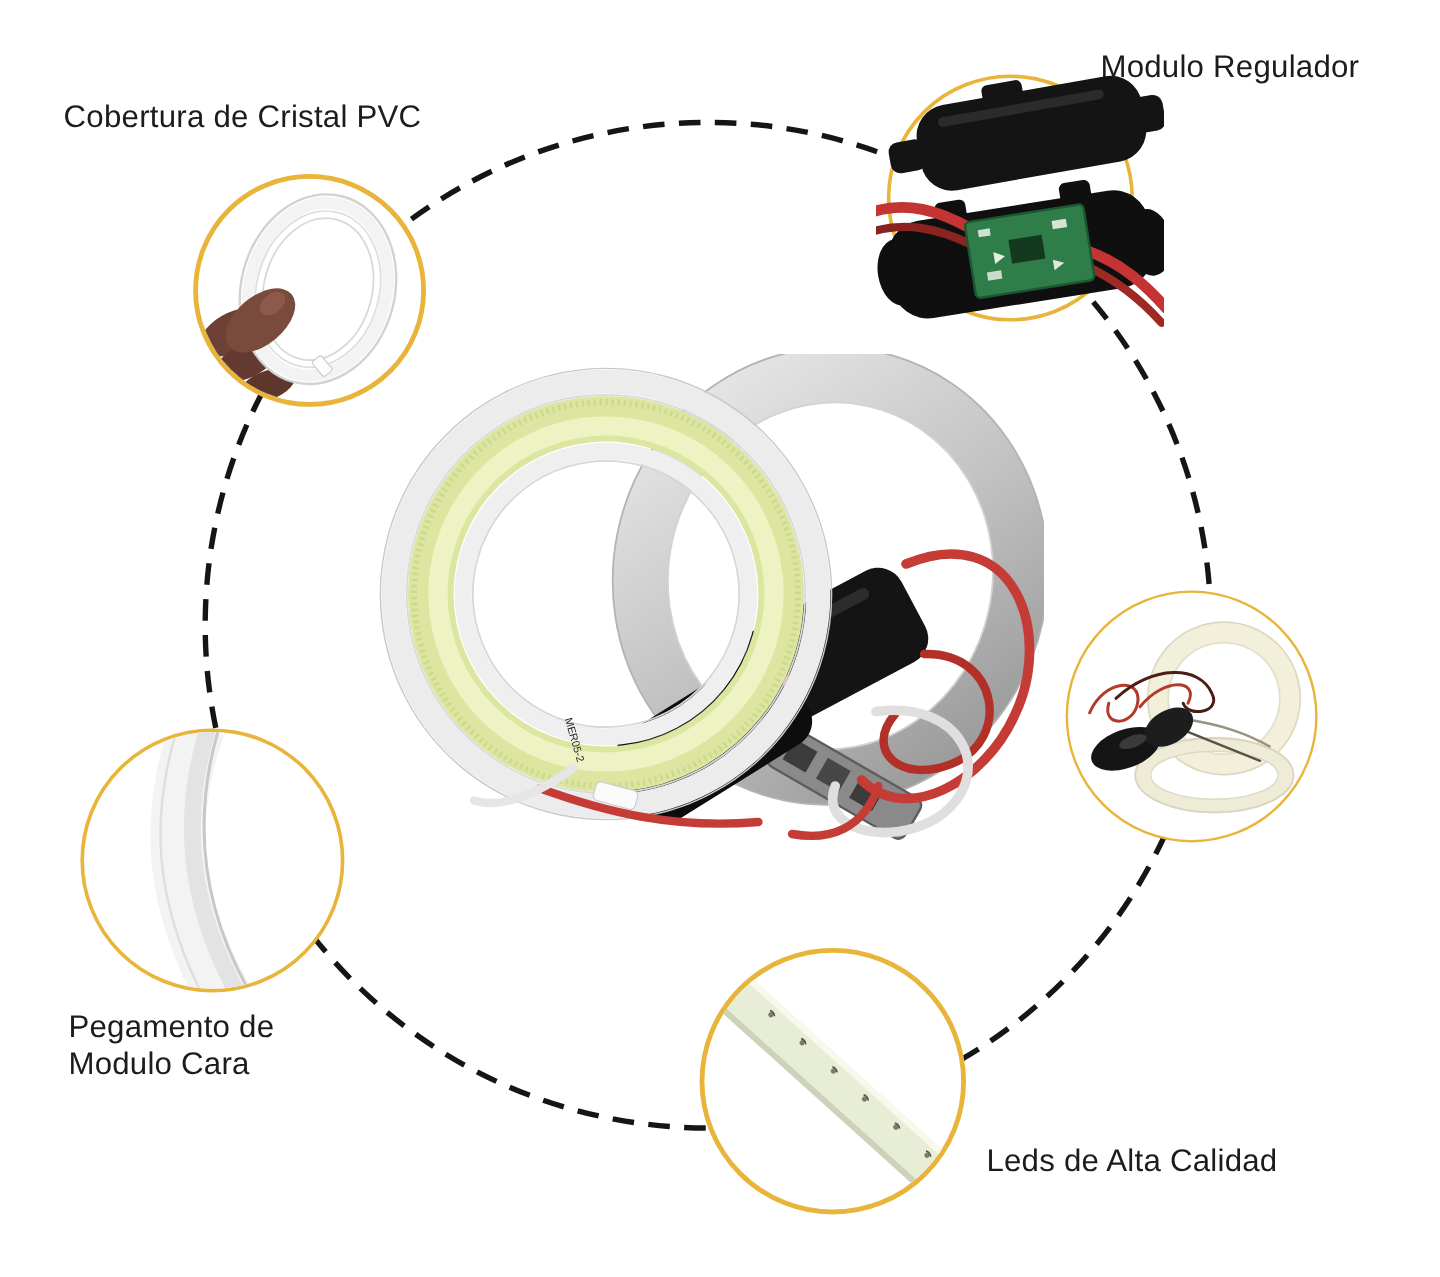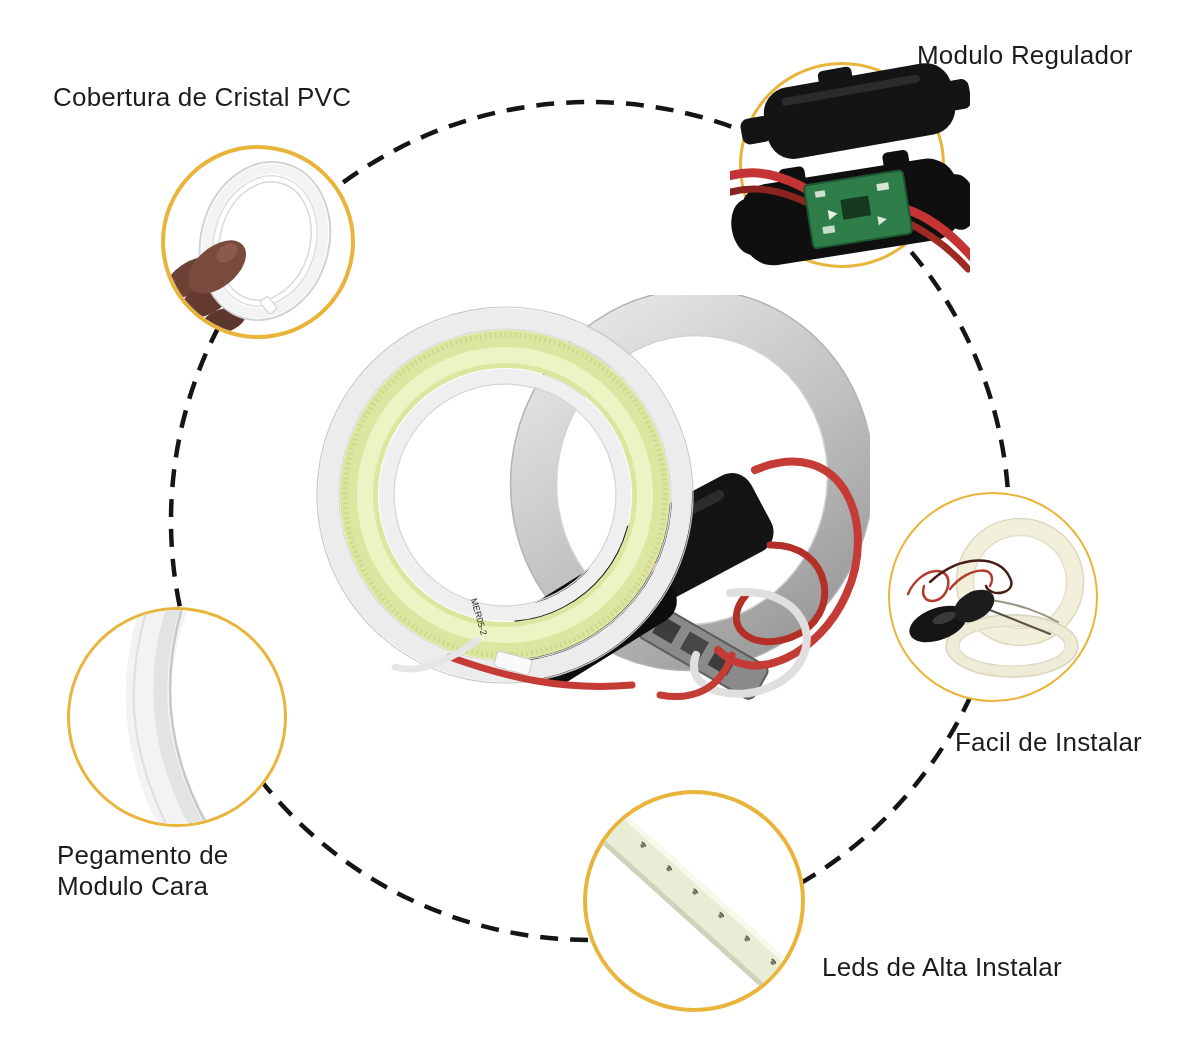--- a/index.html
+++ b/index.html
@@ -231,17 +231,16 @@
               <circle r="2.2" fill="#7c7b6c"></circle>
               <path d="M-3,-2 a4,3 0 0 1 6,1" stroke="#55544a" stroke-width="1.3" fill="none"></path>
             </g>
         </g>
       </g>
     </svg>
   </figure>
 
   <div class="label l-cobertura">Cobertura de Cristal PVC</div>
   <div class="label l-modulo">Modulo Regulador</div>
-  <div class="label l-facil">Facil de Instalar</div>
   <div class="label l-pegamento">Pegamento de Modulo Cara</div>
-  <div class="label l-leds">Leds de Alta Instalar</div>
+  <div class="label l-leds">Leds de Alta Calidad</div>
 
 </div>
 
 </body></html>

